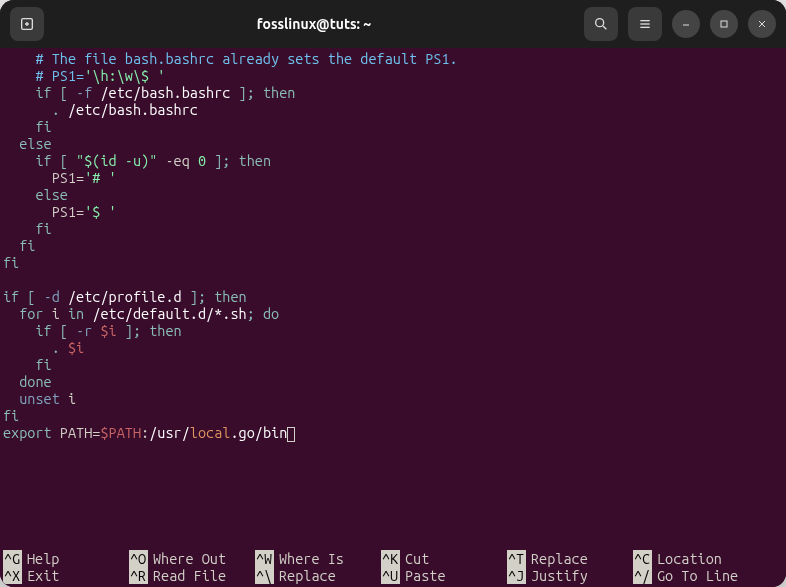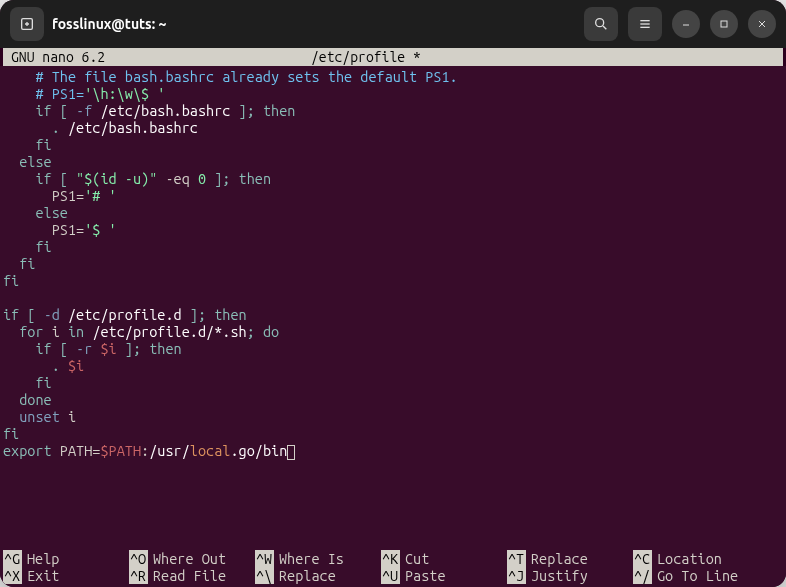--- a/index.html
+++ b/index.html
@@ -32,21 +32,21 @@
       align-items: center;
       padding: 0 10px;
       gap: 8px;
     }
     .titlebar-left {
       display: flex;
       gap: 8px;
     }
     .titlebar-title {
       flex: 1;
-      text-align: left;
+      text-align: center;
       color: #fff;
       font-family: 'Ubuntu', sans-serif;
       font-size: 14px;
       font-weight: bold;
     }
     .titlebar-right {
       display: flex;
       gap: 10px;
       align-items: center;
     }
@@ -186,41 +186,37 @@
       </div>
       <div class="tb-btn round">
         <svg viewBox="0 0 24 24">
             <line x1="6" y1="6" x2="18" y2="18"></line>
             <line x1="18" y1="6" x2="6" y2="18"></line>
           </svg>
       </div>
     </div>
   </div>
 
-  <div class="nano-header">
-    <span class="app-name">  GNU nano 6.2</span>
-    <span class="file-name">/etc/profile *</span>
-  </div>
 
   <div class="editor"><span>    </span><span class="c-comment"># The file bash.bashrc already sets the default PS1.</span>
 <span>    </span><span class="c-comment"># </span><span class="c-comment">PS1=</span><span class="c-string">'\h:\w\$ '</span>
 <span>    </span><span class="c-keyword">if</span><span class="c-bracket"> [ </span><span class="c-builtin">-f </span><span class="c-path">/etc/bash.bashrc</span><span class="c-bracket"> ];</span><span class="c-keyword"> then</span>
 <span>      </span><span class="c-keyword">.</span><span class="c-path"> /etc/bash.bashrc</span>
 <span>    </span><span class="c-keyword">fi</span>
 <span>  </span><span class="c-keyword">else</span>
 <span>    </span><span class="c-keyword">if</span><span class="c-bracket"> [ </span><span class="c-string">"$(id -u)"</span><span> -eq </span><span class="c-string">0</span><span class="c-bracket"> ];</span><span class="c-keyword"> then</span>
 <span>      </span><span>PS1=</span><span class="c-string">'# '</span>
 <span>    </span><span class="c-keyword">else</span>
 <span>      </span><span>PS1=</span><span class="c-string">'$ '</span>
 <span>    </span><span class="c-keyword">fi</span>
 <span>  </span><span class="c-keyword">fi</span>
 <span class="c-keyword">fi</span>
 <span></span>
 <span class="c-keyword">if</span><span class="c-bracket"> [ </span><span class="c-builtin">-d </span><span class="c-path">/etc/profile.d</span><span class="c-bracket"> ];</span><span class="c-keyword"> then</span>
-<span>  </span><span class="c-keyword">for</span><span> i </span><span class="c-keyword">in </span><span class="c-path">/etc/profile.d/*.sh</span><span class="c-keyword">; do</span>
+<span>  </span><span class="c-keyword">for</span><span> i </span><span class="c-keyword">in </span><span class="c-path">/etc/default.d/*.sh</span><span class="c-keyword">; do</span>
 <span>    </span><span class="c-keyword">if</span><span class="c-bracket"> [ </span><span class="c-builtin">-r </span><span class="c-var">$i</span><span class="c-bracket"> ];</span><span class="c-keyword"> then</span>
 <span>      </span><span class="c-keyword">.</span><span> </span><span class="c-var">$i</span>
 <span>    </span><span class="c-keyword">fi</span>
 <span>  </span><span class="c-keyword">done</span>
 <span>  </span><span class="c-builtin">unset</span><span> i</span>
 <span class="c-keyword">fi</span>
 <span class="c-keyword">export</span><span> PATH=</span><span class="c-var">$PATH</span><span>:</span><span class="c-path">/usr/</span><span class="c-local">local</span><span class="c-path">.go/bin</span><span class="cursor"></span></div>
 
   <div class="help-bar">
     <div class="help-row">

